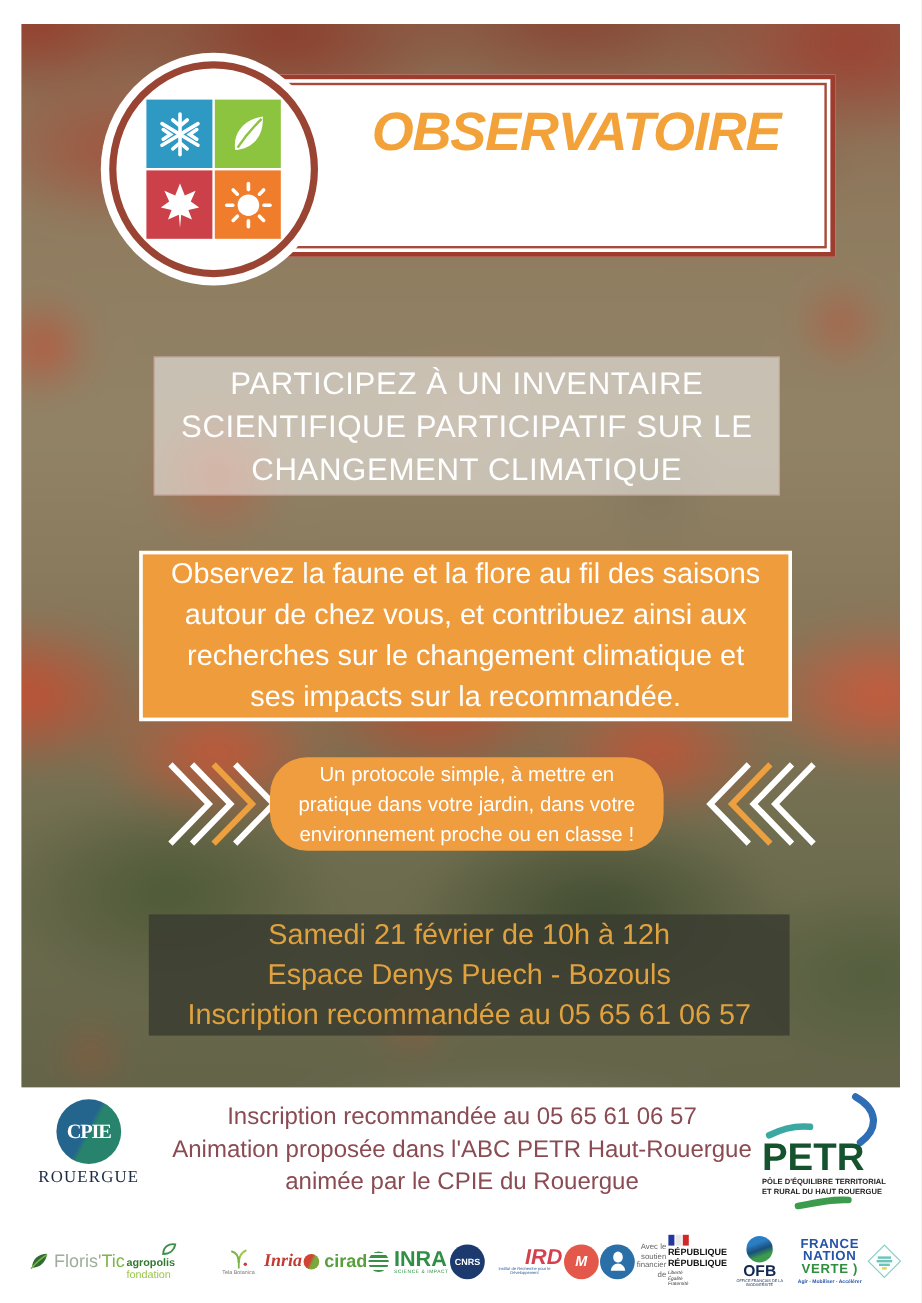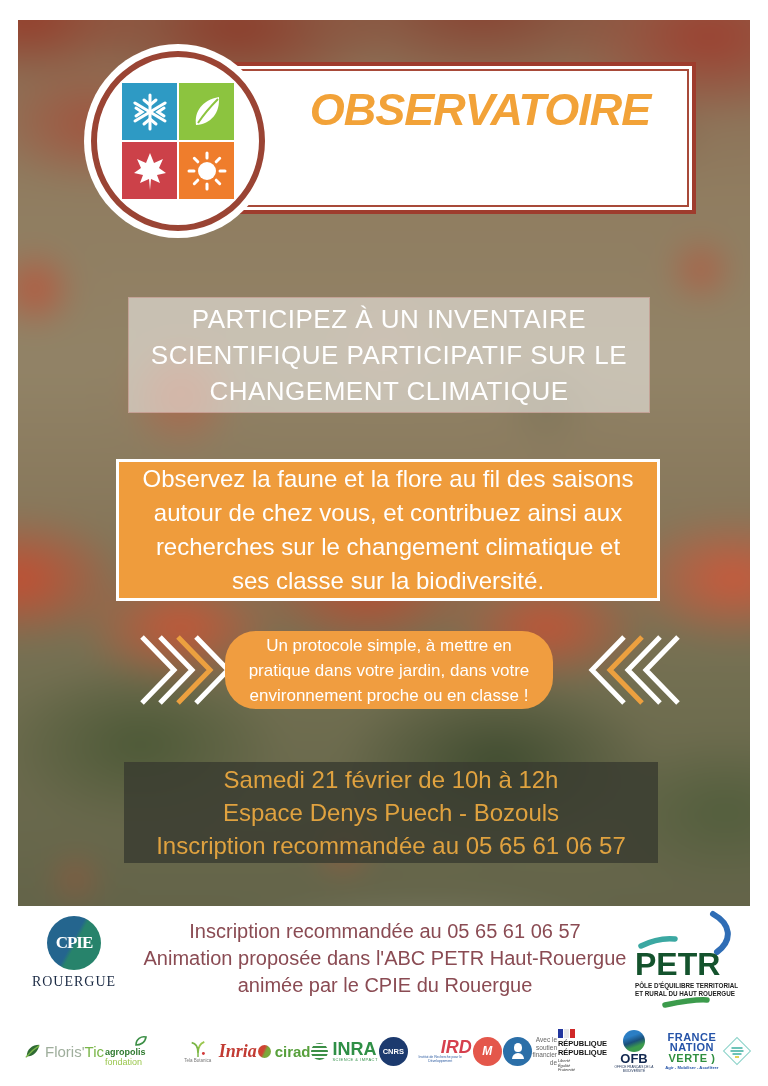--- a/index.html
+++ b/index.html
@@ -130,21 +130,21 @@
   .floristic { flex-direction:row; gap:3px; }
   .floristic .fl-text { font-size:15px; }
   .fl-a { color:#9fae9c;text-align:center; } .fl-b { color:#7ab648; }
 
   .agropolis { width:72px; }
   .agropolis .name { font-size:9px; }
   .agropolis .a { font-weight:bold; color:#2f7a2f; }
   .agropolis .b { color:#9bc74e; }
 
   .tela { width:40px; }
-  .inria-text { font-family:"Liberation Serif", serif; font-style:italic; font-weight:bold; font-size:18px; color:#c23b33; }
+  .inria-text { font-family:"Liberation Serif", serif; font-style:italic; font-weight:bold; font-size:15px; color:#c23b33; }
   .cirad { flex-direction:row; gap:4px; }
   .cirad-dot { width:13px; height:13px; border-radius:50%; background:linear-gradient(115deg,#cf4433 42%,#7aa83a 58%); }
   .cirad-text { font-size:15px; font-weight:bold; color:#58a03c; }
 
   .inra { flex-direction:row; gap:4px; }
   .inra-globe { width:17px; height:17px; border-radius:50%; overflow:hidden;
     background:repeating-linear-gradient(0deg,#3c8f46 0 2px,#ffffff 2px 4px); }
   .inra-name { font-size:18px; font-weight:bold; color:#2f8f46; line-height:16px; }
   .inra-sub { font-size:4px; letter-spacing:.5px; color:#2f8f46; }
 
@@ -250,21 +250,21 @@
   <div class="headline-box">
     <div class="nowrap">PARTICIPEZ À UN INVENTAIRE</div>
     <div class="nowrap">SCIENTIFIQUE PARTICIPATIF SUR LE</div>
     <div class="nowrap">CHANGEMENT CLIMATIQUE</div>
   </div>
 
   <div class="description-box">
     <div class="nowrap">Observez la faune et la flore au fil des saisons</div>
     <div class="nowrap">autour de chez vous, et contribuez ainsi aux</div>
     <div class="nowrap">recherches sur le changement climatique et</div>
-    <div class="nowrap">ses classe sur la biodiversité.</div>
+    <div class="nowrap">ses impacts sur la recommandée.</div>
   </div>
 
   <div class="chevrons left">
     <svg viewBox="0 0 112 74" fill="none" stroke-width="5">
       <path d="M4 4 L36 37 L4 70" stroke="#ffffff"></path>
       <path d="M22 4 L54 37 L22 70" stroke="#ffffff"></path>
       <path d="M40 4 L72 37 L40 70" stroke="#ECA03F"></path>
       <path d="M58 4 L90 37 L58 70" stroke="#ffffff"></path>
     </svg>
   </div>

